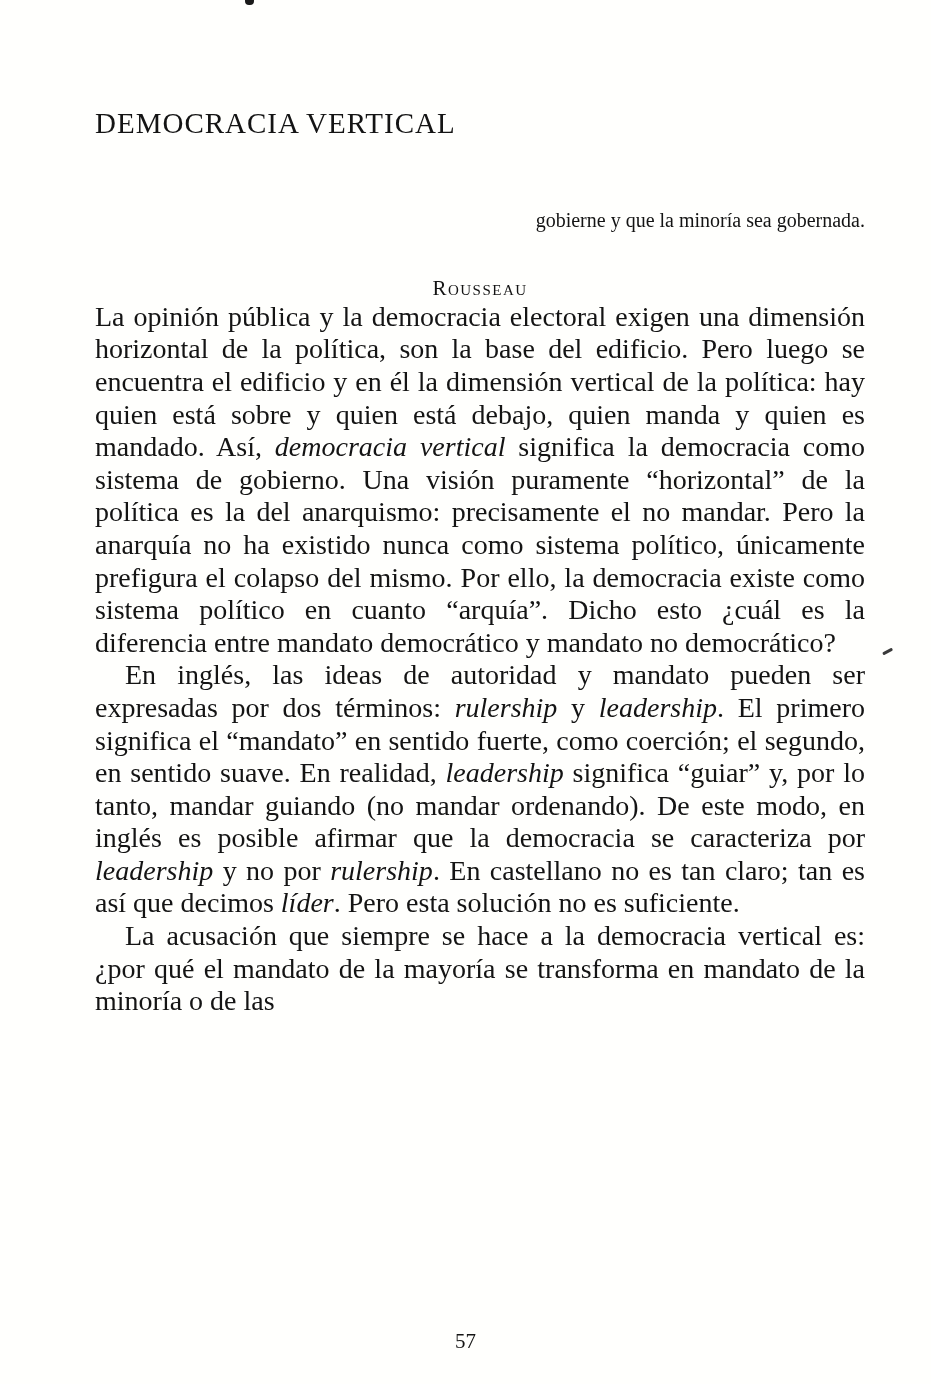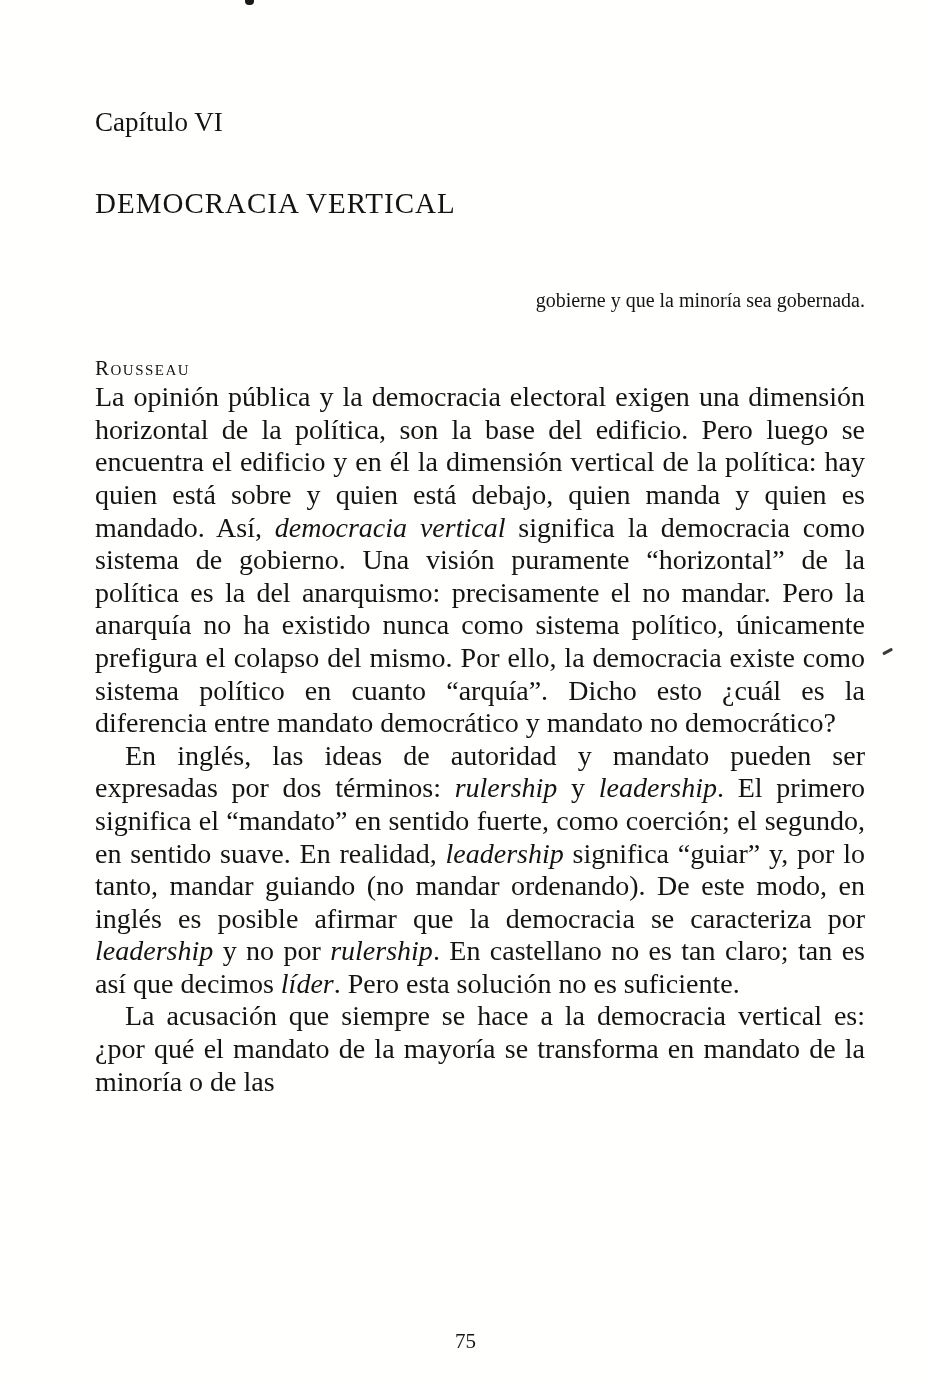--- a/index.html
+++ b/index.html
@@ -38,21 +38,21 @@
   .epigraph {
     text-align: right;
     font-size: 20px;
     line-height: 1.55;
     margin: 0 0 40px 0;
   }
   .epigraph-line {
     white-space: nowrap;
   }
   .epigraph-attribution {
-    text-align: left;
+    text-align: center;
     font-variant: small-caps;
     font-size: 21px;
     letter-spacing: 1.5px;
     margin: 0 0 0 0;
   }
   .section-heading {
     font-size: 24.5px;
     font-weight: bold;
     line-height: 1.25;
     margin: 148px 0 40px 0;
@@ -98,32 +98,31 @@
   }
 </style>
 </head>
 <body>
 
 <div class="page">
   <div class="scan-artifact"></div>
   <div class="margin-mark"></div>
 
   <div class="content">
-    <div class="chapter-label">Capítulo VI</div>
 
     <h1 class="chapter-title">DEMOCRACIA VERTICAL</h1>
 
     <div class="epigraph">
       <div class="epigraph-line">gobierne y que la minoría sea gobernada.</div>
     </div>
 
     <div class="epigraph-attribution">Rousseau</div>
 
 
     <div class="body-text" id="paragraphs">
         <p class=""><span>La opinión pública y la democracia electoral exigen una dimensión horizontal de la política, son la base del edificio. Pero luego se encuentra el edificio y en él la dimensión vertical de la política: hay quien está sobre y quien está debajo, quien manda y quien es mandado. Así, </span><em>democracia vertical</em><span> significa la democracia como sistema de gobierno. Una visión puramente “horizontal” de la política es la del anarquismo: precisamente el no mandar. Pero la anarquía no ha existido nunca como sistema político, únicamente prefigura el colapso del mismo. Por ello, la democracia existe como sistema político en cuanto “arquía”. Dicho esto ¿cuál es la diferencia entre mandato democrático y mandato no democrático?</span></p>
         <p class="indent"><span>En inglés, las ideas de autoridad y mandato pueden ser expresadas por dos términos: </span><em>rulership</em><span> y </span><em>leadership</em><span>. El primero significa el “mandato” en sentido fuerte, como coerción; el segundo, en sentido suave. En realidad, </span><em>leadership</em><span> significa “guiar” y, por lo tanto, mandar guiando (no mandar ordenando). De este modo, en inglés es posible afirmar que la democracia se caracteriza por </span><em>leadership</em><span> y no por </span><em>rulership</em><span>. En castellano no es tan claro; tan es así que decimos </span><em>líder</em><span>. Pero esta solución no es suficiente.</span></p>
         <p class="indent"><span>La acusación que siempre se hace a la democracia vertical es: ¿por qué el mandato de la mayoría se transforma en mandato de la minoría o de las</span></p>
       </div>
   </div>
 
-  <div class="page-number">75</div>
+  <div class="page-number">57</div>
 </div>
 
 </body></html>

